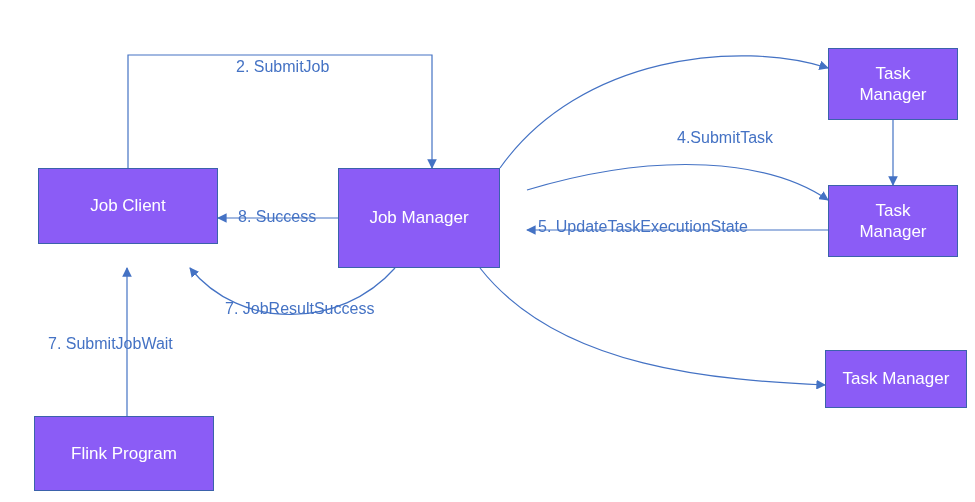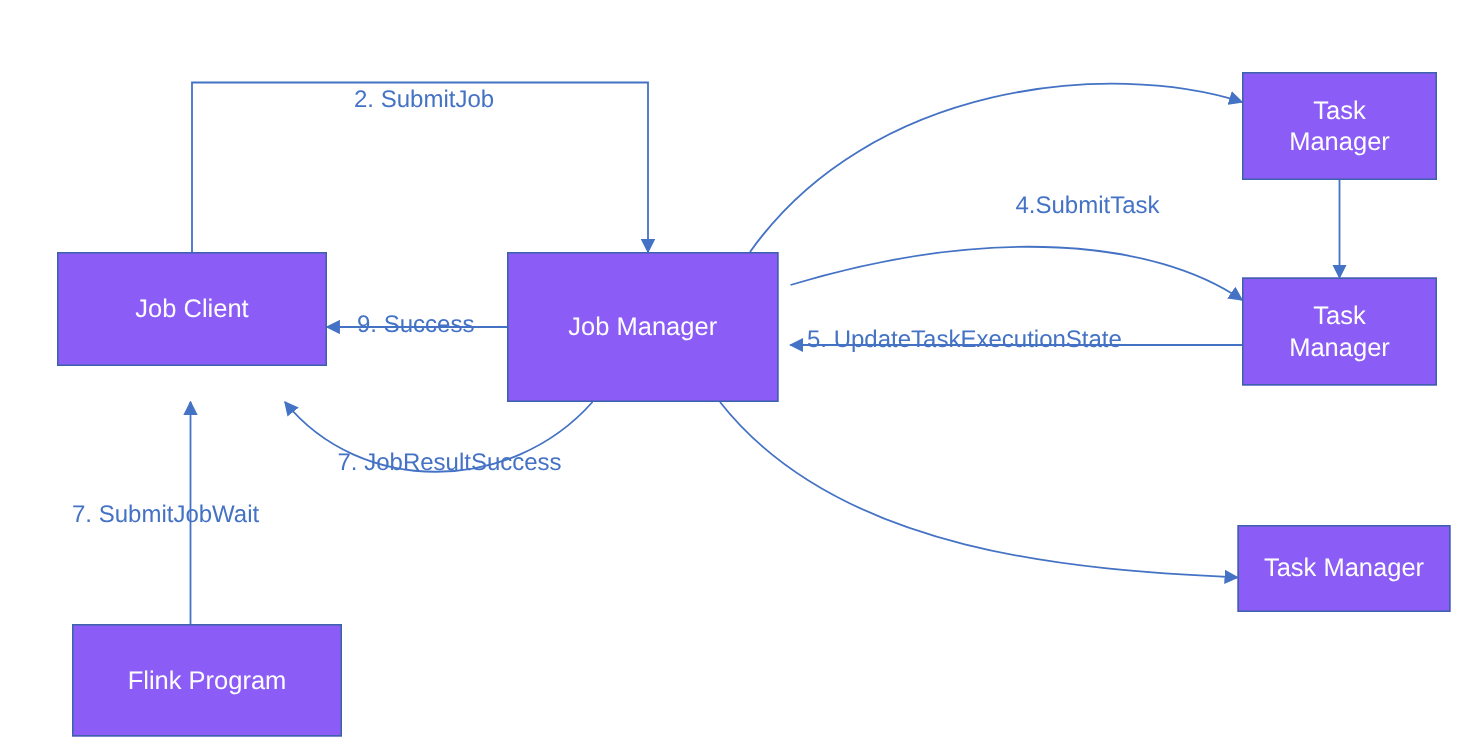--- a/index.html
+++ b/index.html
@@ -76,25 +76,25 @@
 
   <path class="stroke" d="M 395 268 C 340 330, 240 330, 190 268" marker-end="url(#arr)"></path>
 
   <line class="stroke" x1="893" y1="120" x2="893" y2="185" marker-end="url(#arr)"></line>
 </svg>
 
 <div class="box" style="left:38px; top:168px; width:180px; height:76px;">
   <span>Job Client</span>
 </div>
 
-<div class="box" style="left:338px; top:168px; width:181px; height:100px;">
+<div class="box" style="left:338px; top:168px; width:162px; height:100px;">
   <span>Job Manager</span>
 </div>
 
-<div class="box" style="left:48px; top:416px; width:180px; height:75px;">
+<div class="box" style="left:34px; top:416px; width:180px; height:75px;">
   <span>Flink Program</span>
 </div>
 
 <div class="box" style="left:828px; top:48px; width:130px; height:72px;">
   <span style="white-space:pre-line;">Task
 Manager</span>
 </div>
 
 <div class="box" style="left:828px; top:185px; width:130px; height:72px;">
   <span style="white-space:pre-line;">Task
@@ -102,19 +102,19 @@
 </div>
 
 <div class="box" style="left:825px; top:350px; width:142px; height:58px;">
   <span>Task Manager</span>
 </div>
 
 <div class="label" style="left:48px; top:335px;">7. SubmitJobWait</div>
 
 <div class="label" style="left:236px; top:58px;">2. SubmitJob</div>
 
-<div class="label" style="left:238px; top:208px;">9. Success</div>
+<div class="label" style="left:238px; top:208px;">8. Success</div>
 
 <div class="label" style="left:677px; top:117px;margin-top:12px;">4.SubmitTask</div>
 
 <div class="label" style="left:538px; top:218px;">5. UpdateTaskExecutionState</div>
 
 <div class="label" style="left:225px; top:300px;">7. JobResultSuccess</div>
 
 </body></html>

